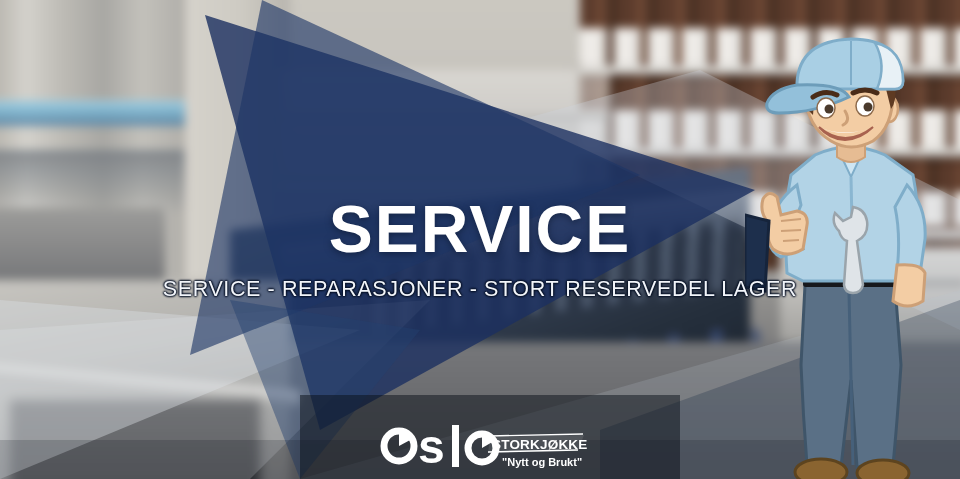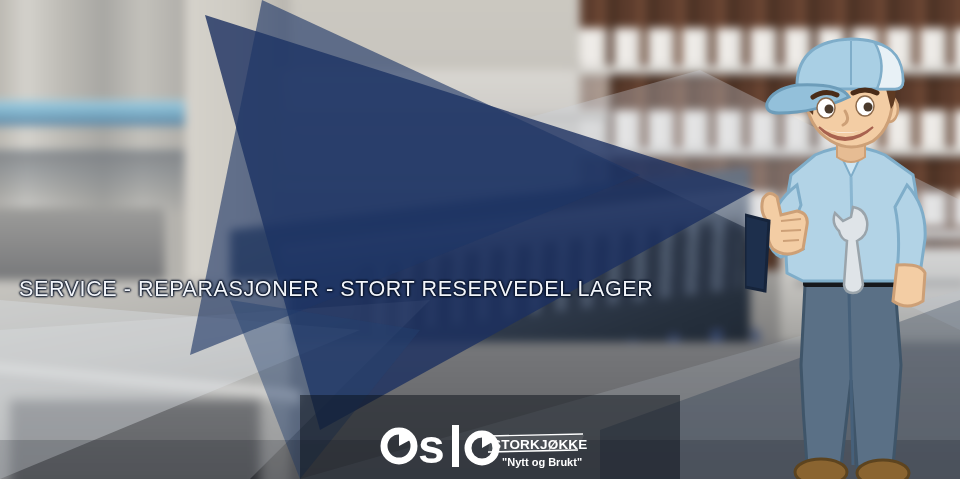--- a/index.html
+++ b/index.html
@@ -185,30 +185,30 @@
     font-size: 66px;
     font-weight: bold;
     letter-spacing: 2px;
     line-height: 1;
     text-shadow: 0 2px 7px rgba(10,20,40,.55);
   }
   .subline {
     position: absolute;
     left: 0; right: 0;
     top: 277px;
+    text-align: center;
     color: #f2f5fa;
     font-size: 21.5px;
     font-weight: normal;
     letter-spacing: .6px;
     text-shadow:
       -1px 0 2px rgba(8,18,38,.9),
        1px 0 2px rgba(8,18,38,.9),
        0 1px 2px rgba(8,18,38,.9),
        0 -1px 2px rgba(8,18,38,.9);
-    margin-left: 19px;
   }
 
   
   .logo {
     position:absolute;
     left: 378px;
     top: 417px;
     width: 210px;
     height: 56px;
   }
@@ -352,20 +352,21 @@
     <path d="M100 76 Q106 86 98 90" stroke="#cda077" stroke-width="3" fill="none" stroke-linecap="round"></path>
 
     <g>
       <path d="M74 92 Q100 114 128 92 Q116 104 100 105 Q84 104 74 92 Z" fill="#7a3f34" stroke="#a8624f" stroke-width="2"></path>
       <path d="M76 93 Q100 102 126 93 Q112 98 100 98 Q88 98 76 93 Z" fill="#ffffff"></path>
     </g>
 
     <path d="M0 180 L24 186 L20 256 L0 252 Z" fill="#1d2f4c" stroke="#16243b" stroke-width="3"></path>
   </svg>
 
+  <div class="headline">SERVICE</div>
 
   <div class="subline">SERVICE - REPARASJONER - STORT RESERVEDEL LAGER</div>
 
   <svg class="logo" viewBox="0 0 210 56">
 
     <g>
       <circle cx="21" cy="29" r="15" fill="none" stroke="#ffffff" stroke-width="7"></circle>
       <path d="M21 29 L21 14 A15 15 0 0 1 34 22 Z" fill="#ffffff"></path>
     </g>
 

